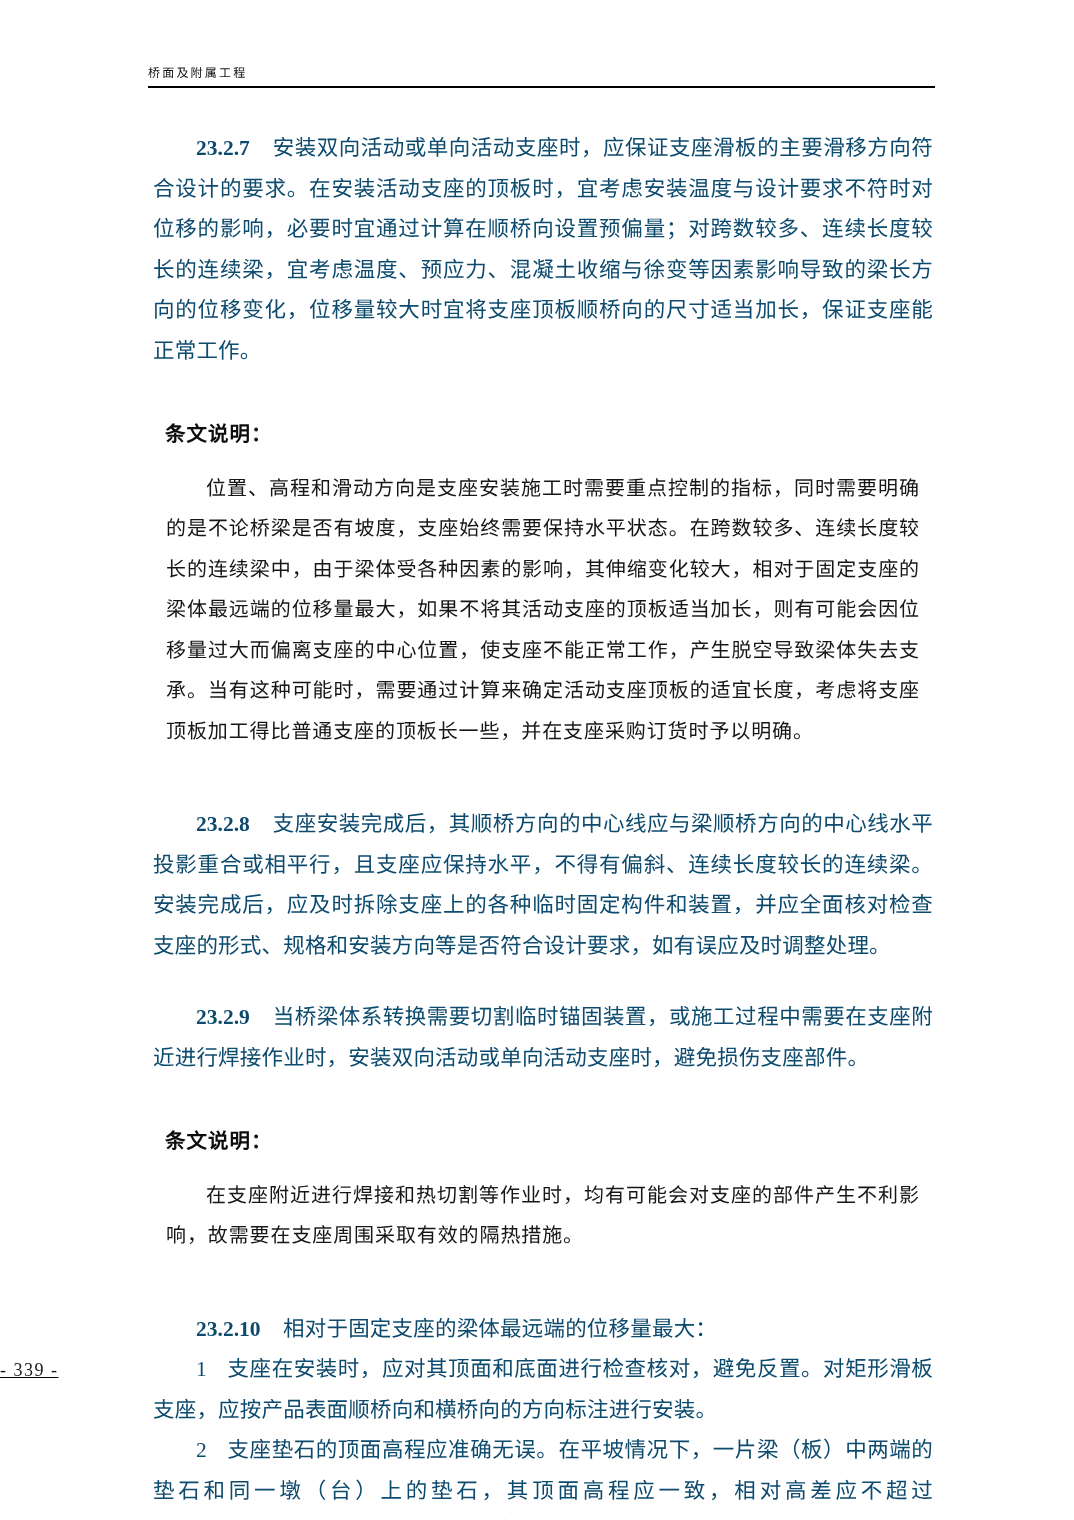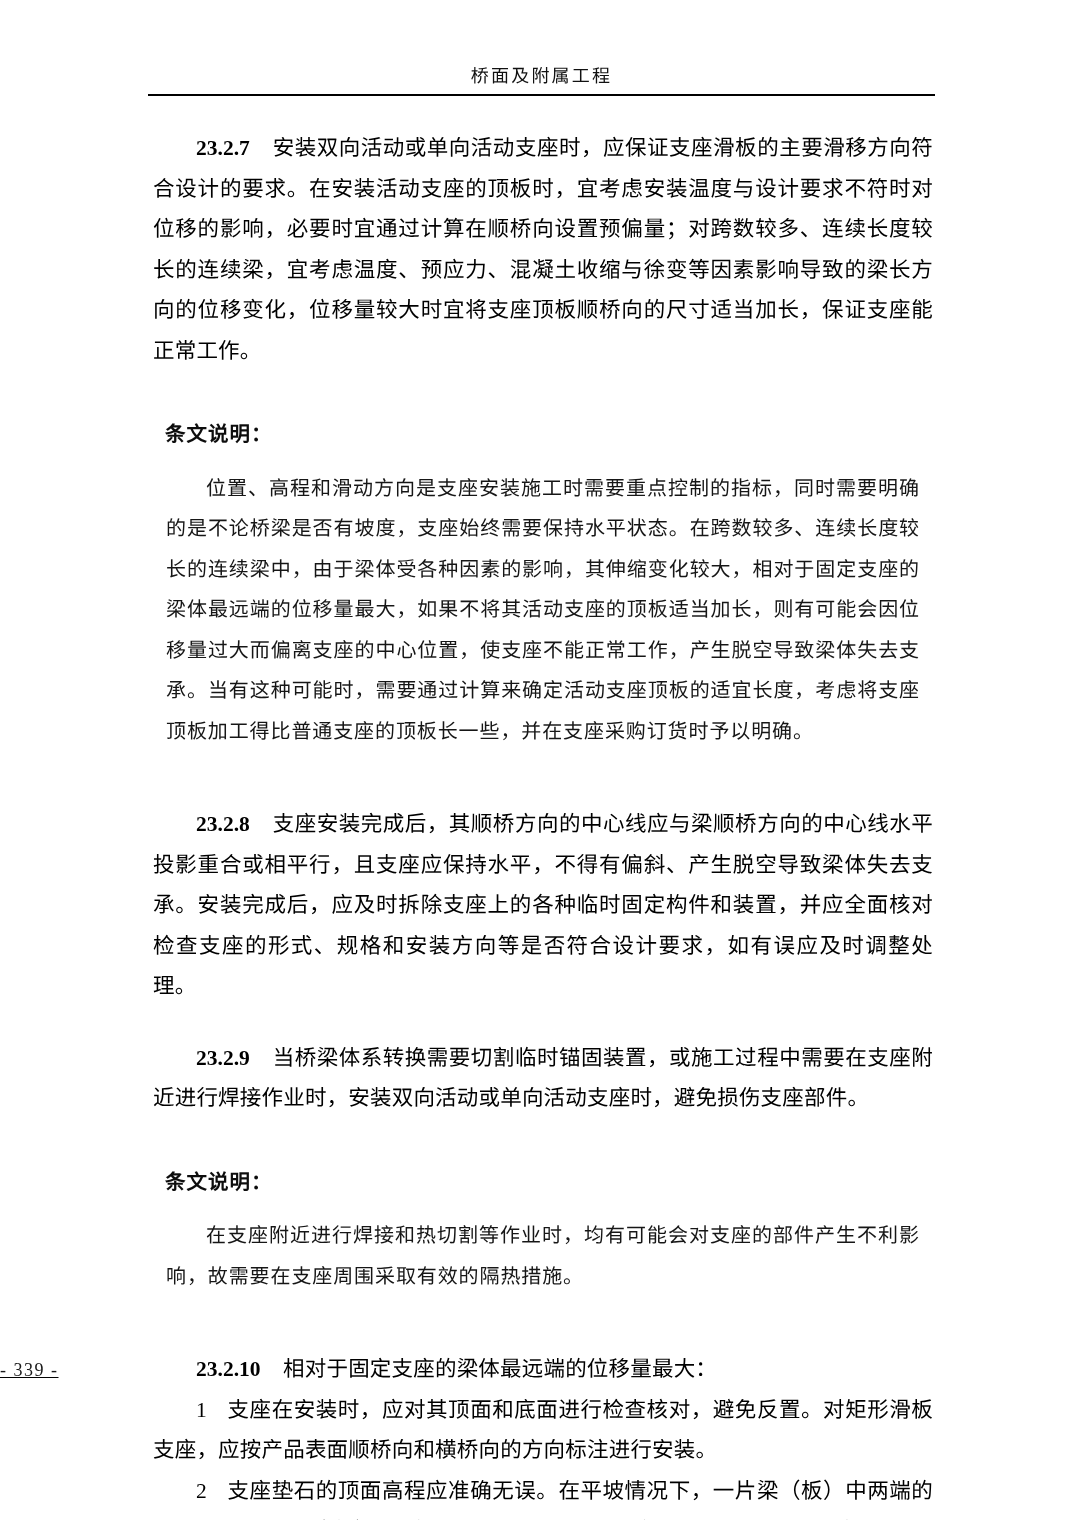--- a/index.html
+++ b/index.html
@@ -27,23 +27,23 @@
   }
 
   
   .header-zone {
     position: absolute;
     left: 148px;
     top: 66px;
     width: 787px;
   }
   .header-title {
-    text-align: center;
+    text-align: left;
     font-family: Liberation Sans, sans-serif;
-    font-size: 18px;
+    font-size: 12px;
     letter-spacing: 2.2px;
     color: #ララ;
     color: #111111;
     line-height: 1.2;
     white-space: nowrap;
   }
   .header-rule {
     margin-top: 6px;
     border-top: 2.2px solid #000000;
     width: 100%;
@@ -61,21 +61,21 @@
   
   p.clause {
     margin: 0;
     font-family: "DejaVu Serif", "Liberation Serif", serif;
     font-size: 21.5px;
     line-height: 40.5px;
     text-align: justify;
     text-justify: inter-ideograph;
     text-indent: 2em;
     letter-spacing: 0.2px;
-    color: #000000;
+    color: #0c4a6e;
   }
   p.clause .num {
     font-weight: bold;
     font-family: "Liberation Serif", "DejaVu Serif", serif;
     letter-spacing: 0;
   }
   p.clause .gap {
     display: inline-block;
     width: 1.05em;
   }
@@ -149,21 +149,21 @@
     <p class="clause"><span class="num">23.2.7</span><span class="gap"></span><span>安装双向活动或单向活动支座时，应保证支座滑板的主要滑移方向符合设计的要求。在安装活动支座的顶板时，宜考虑安装温度与设计要求不符时对位移的影响，必要时宜通过计算在顺桥向设置预偏量；对跨数较多、连续长度较长的连续梁，宜考虑温度、预应力、混凝土收缩与徐变等因素影响导致的梁长方向的位移变化，位移量较大时宜将支座顶板顺桥向的尺寸适当加长，保证支座能正常工作。</span></p>
 
     <div class="sp-md"></div>
 
     <p class="explain-head">条文说明：</p>
 
     <p class="explain-body">位置、高程和滑动方向是支座安装施工时需要重点控制的指标，同时需要明确的是不论桥梁是否有坡度，支座始终需要保持水平状态。在跨数较多、连续长度较长的连续梁中，由于梁体受各种因素的影响，其伸缩变化较大，相对于固定支座的梁体最远端的位移量最大，如果不将其活动支座的顶板适当加长，则有可能会因位移量过大而偏离支座的中心位置，使支座不能正常工作，产生脱空导致梁体失去支承。当有这种可能时，需要通过计算来确定活动支座顶板的适宜长度，考虑将支座顶板加工得比普通支座的顶板长一些，并在支座采购订货时予以明确。</p>
 
     <div class="sp-lg"></div>
 
-    <p class="clause"><span class="num">23.2.8</span><span class="gap"></span><span>支座安装完成后，其顺桥方向的中心线应与梁顺桥方向的中心线水平投影重合或相平行，且支座应保持水平，不得有偏斜、产生脱空导致梁体失去支承。安装完成后，应及时拆除支座上的各种临时固定构件和装置，并应全面核对检查支座的形式、规格和安装方向等是否符合设计要求，如有误应及时调整处理。</span></p>
+    <p class="clause"><span class="num">23.2.8</span><span class="gap"></span><span>支座安装完成后，其顺桥方向的中心线应与梁顺桥方向的中心线水平投影重合或相平行，且支座应保持水平，不得有偏斜、连续长度较长的连续梁。安装完成后，应及时拆除支座上的各种临时固定构件和装置，并应全面核对检查支座的形式、规格和安装方向等是否符合设计要求，如有误应及时调整处理。</span></p>
 
     <div class="sp-md"></div>
 
     <p class="clause"><span class="num">23.2.9</span><span class="gap"></span><span>当桥梁体系转换需要切割临时锚固装置，或施工过程中需要在支座附近进行焊接作业时，安装双向活动或单向活动支座时，避免损伤支座部件。</span></p>
 
     <div class="sp-md"></div>
 
     <p class="explain-head">条文说明：</p>
 
     <p class="explain-body">在支座附近进行焊接和热切割等作业时，均有可能会对支座的部件产生不利影响，故需要在支座周围采取有效的隔热措施。</p>

